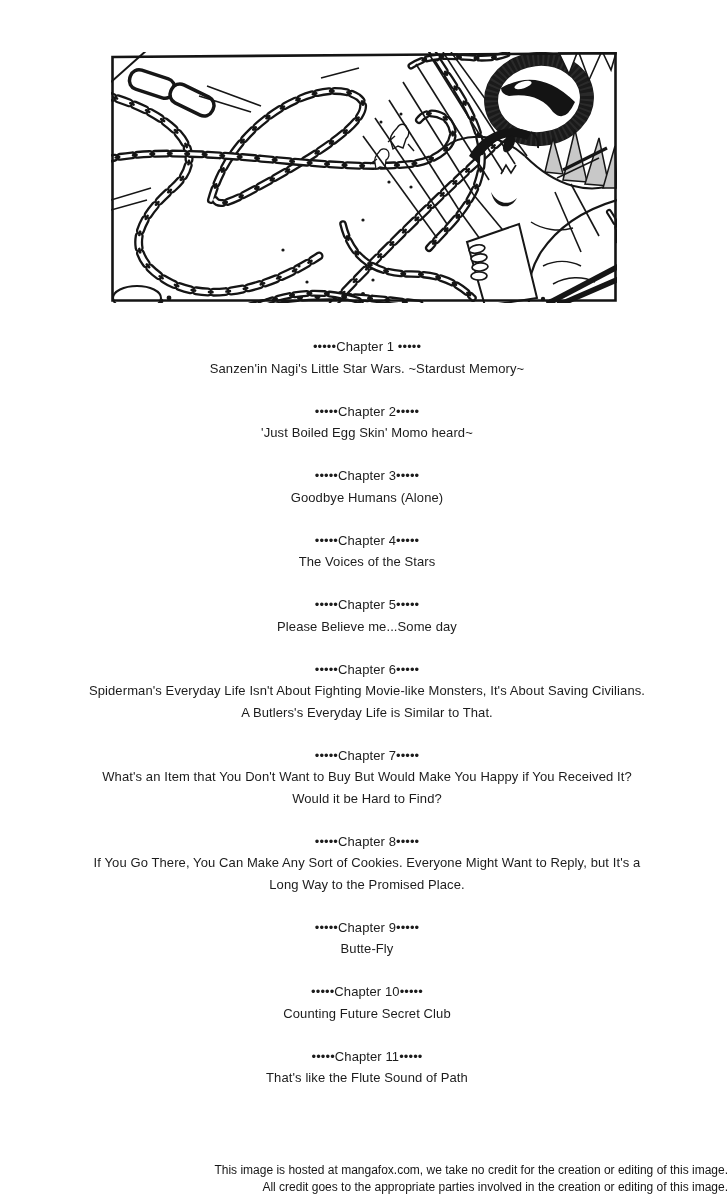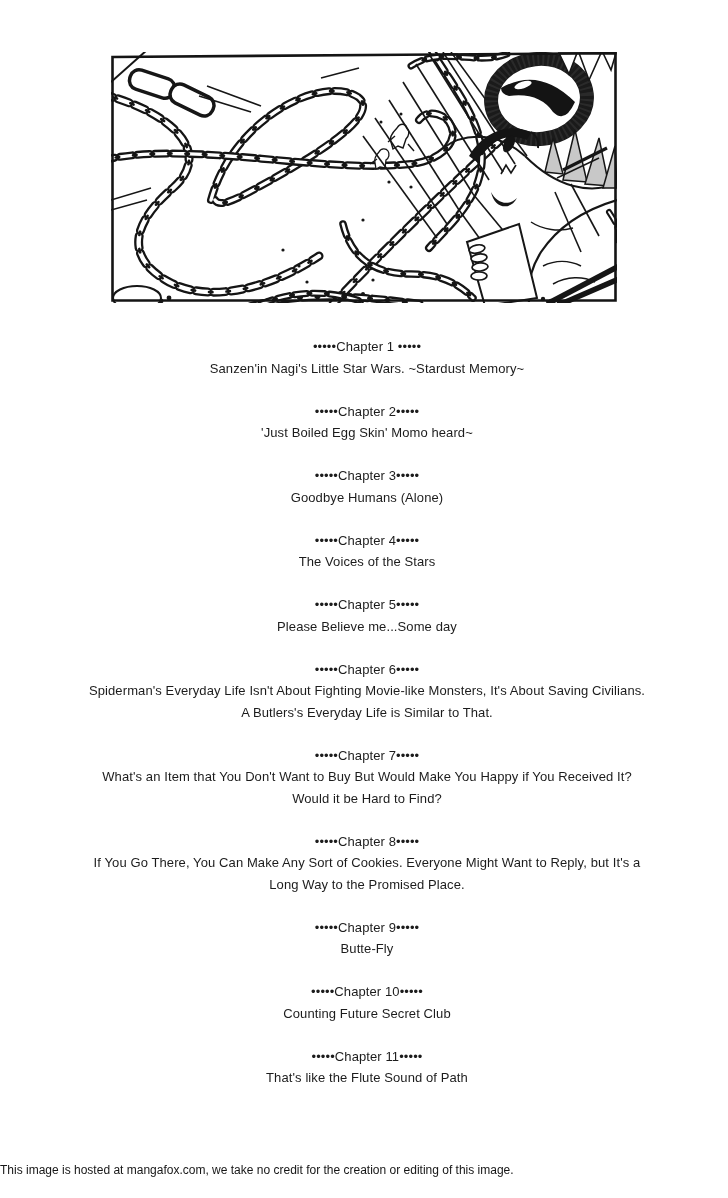--- a/index.html
+++ b/index.html
@@ -9,21 +9,21 @@
   }
   #panel-wrap{position:absolute;left:111px;top:52px;width:506px;height:251px;}
   #panel-wrap svg{display:block;}
   #chapter-list{
     position:absolute;top:336px;left:3px;width:728px;text-align:center;
     font-size:13px;line-height:21.5px;letter-spacing:0.1px;
   }
   .chapter{margin:0 0 21.5px 0;}
   .chapter-heading{white-space:pre;}
   #footer{
-    position:absolute;top:1162px;left:0;width:728px;text-align:left;
+    position:absolute;top:1162px;left:0;width:728px;text-align:right;
     font-size:12px;line-height:16.5px;color:#161616;
   }
 </style>
 </head>
 <body>
 
 <div id="panel-wrap">
   <svg width="506" height="251" viewBox="0 0 506 251">
 
     <path d="M1,5 C160,3.4 340,2.6 505,1 L505,249 L1,249 Z" fill="#ffffff" stroke="none"></path>
@@ -265,13 +265,14 @@
   <div class="chapter">
     <div class="chapter-heading">•••••Chapter 11•••••</div>
     <div class="chapter-titles">
         <div class="chapter-title-line">That's like the Flute Sound of Path</div>
       </div>
   </div>
 </div>
 
 <div id="footer">
   <div>This image is hosted at mangafox.com, we take no credit for the creation or editing of this image.</div>
+  <div>All credit goes to the appropriate parties involved in the creation or editing of this image.</div>
 </div>
 
 </body></html>

